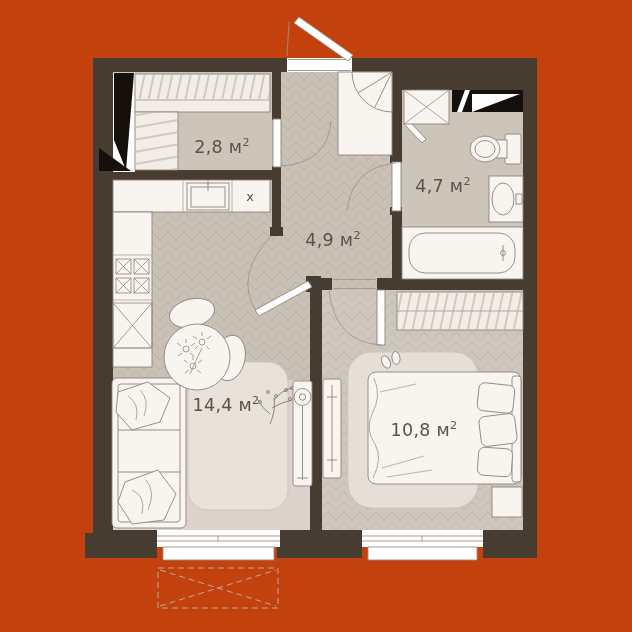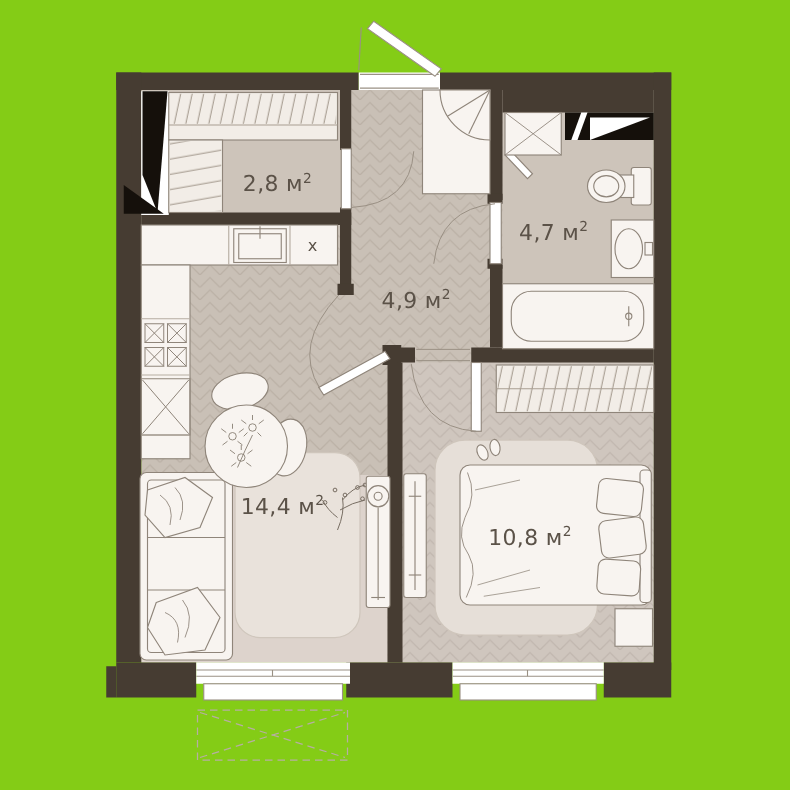--- a/index.html
+++ b/index.html
@@ -1,16 +1,16 @@
 <!DOCTYPE html>
 <html><head>
 <meta charset="utf-8">
 <style>
   html,body{margin:0;padding:0;background:#ffffff;}
-  .stage{position:relative;width:632px;height:632px;background:#84cc16;overflow:hidden;
+  .stage{position:relative;width:632px;height:632px;background:#c2410c;overflow:hidden;
          font-family:"DejaVu Sans", sans-serif;}
   svg{display:block;}
   .lbl{font-family:"DejaVu Sans", sans-serif;font-size:17.5px;letter-spacing:.3px;}
   .xmark{font-family:"DejaVu Sans", sans-serif;font-size:13px;}
 </style>
 </head>
 <body>
 
 <div class="stage">
 <svg viewBox="0 0 632 632" width="632" height="632" xmlns="http://www.w3.org/2000/svg">

